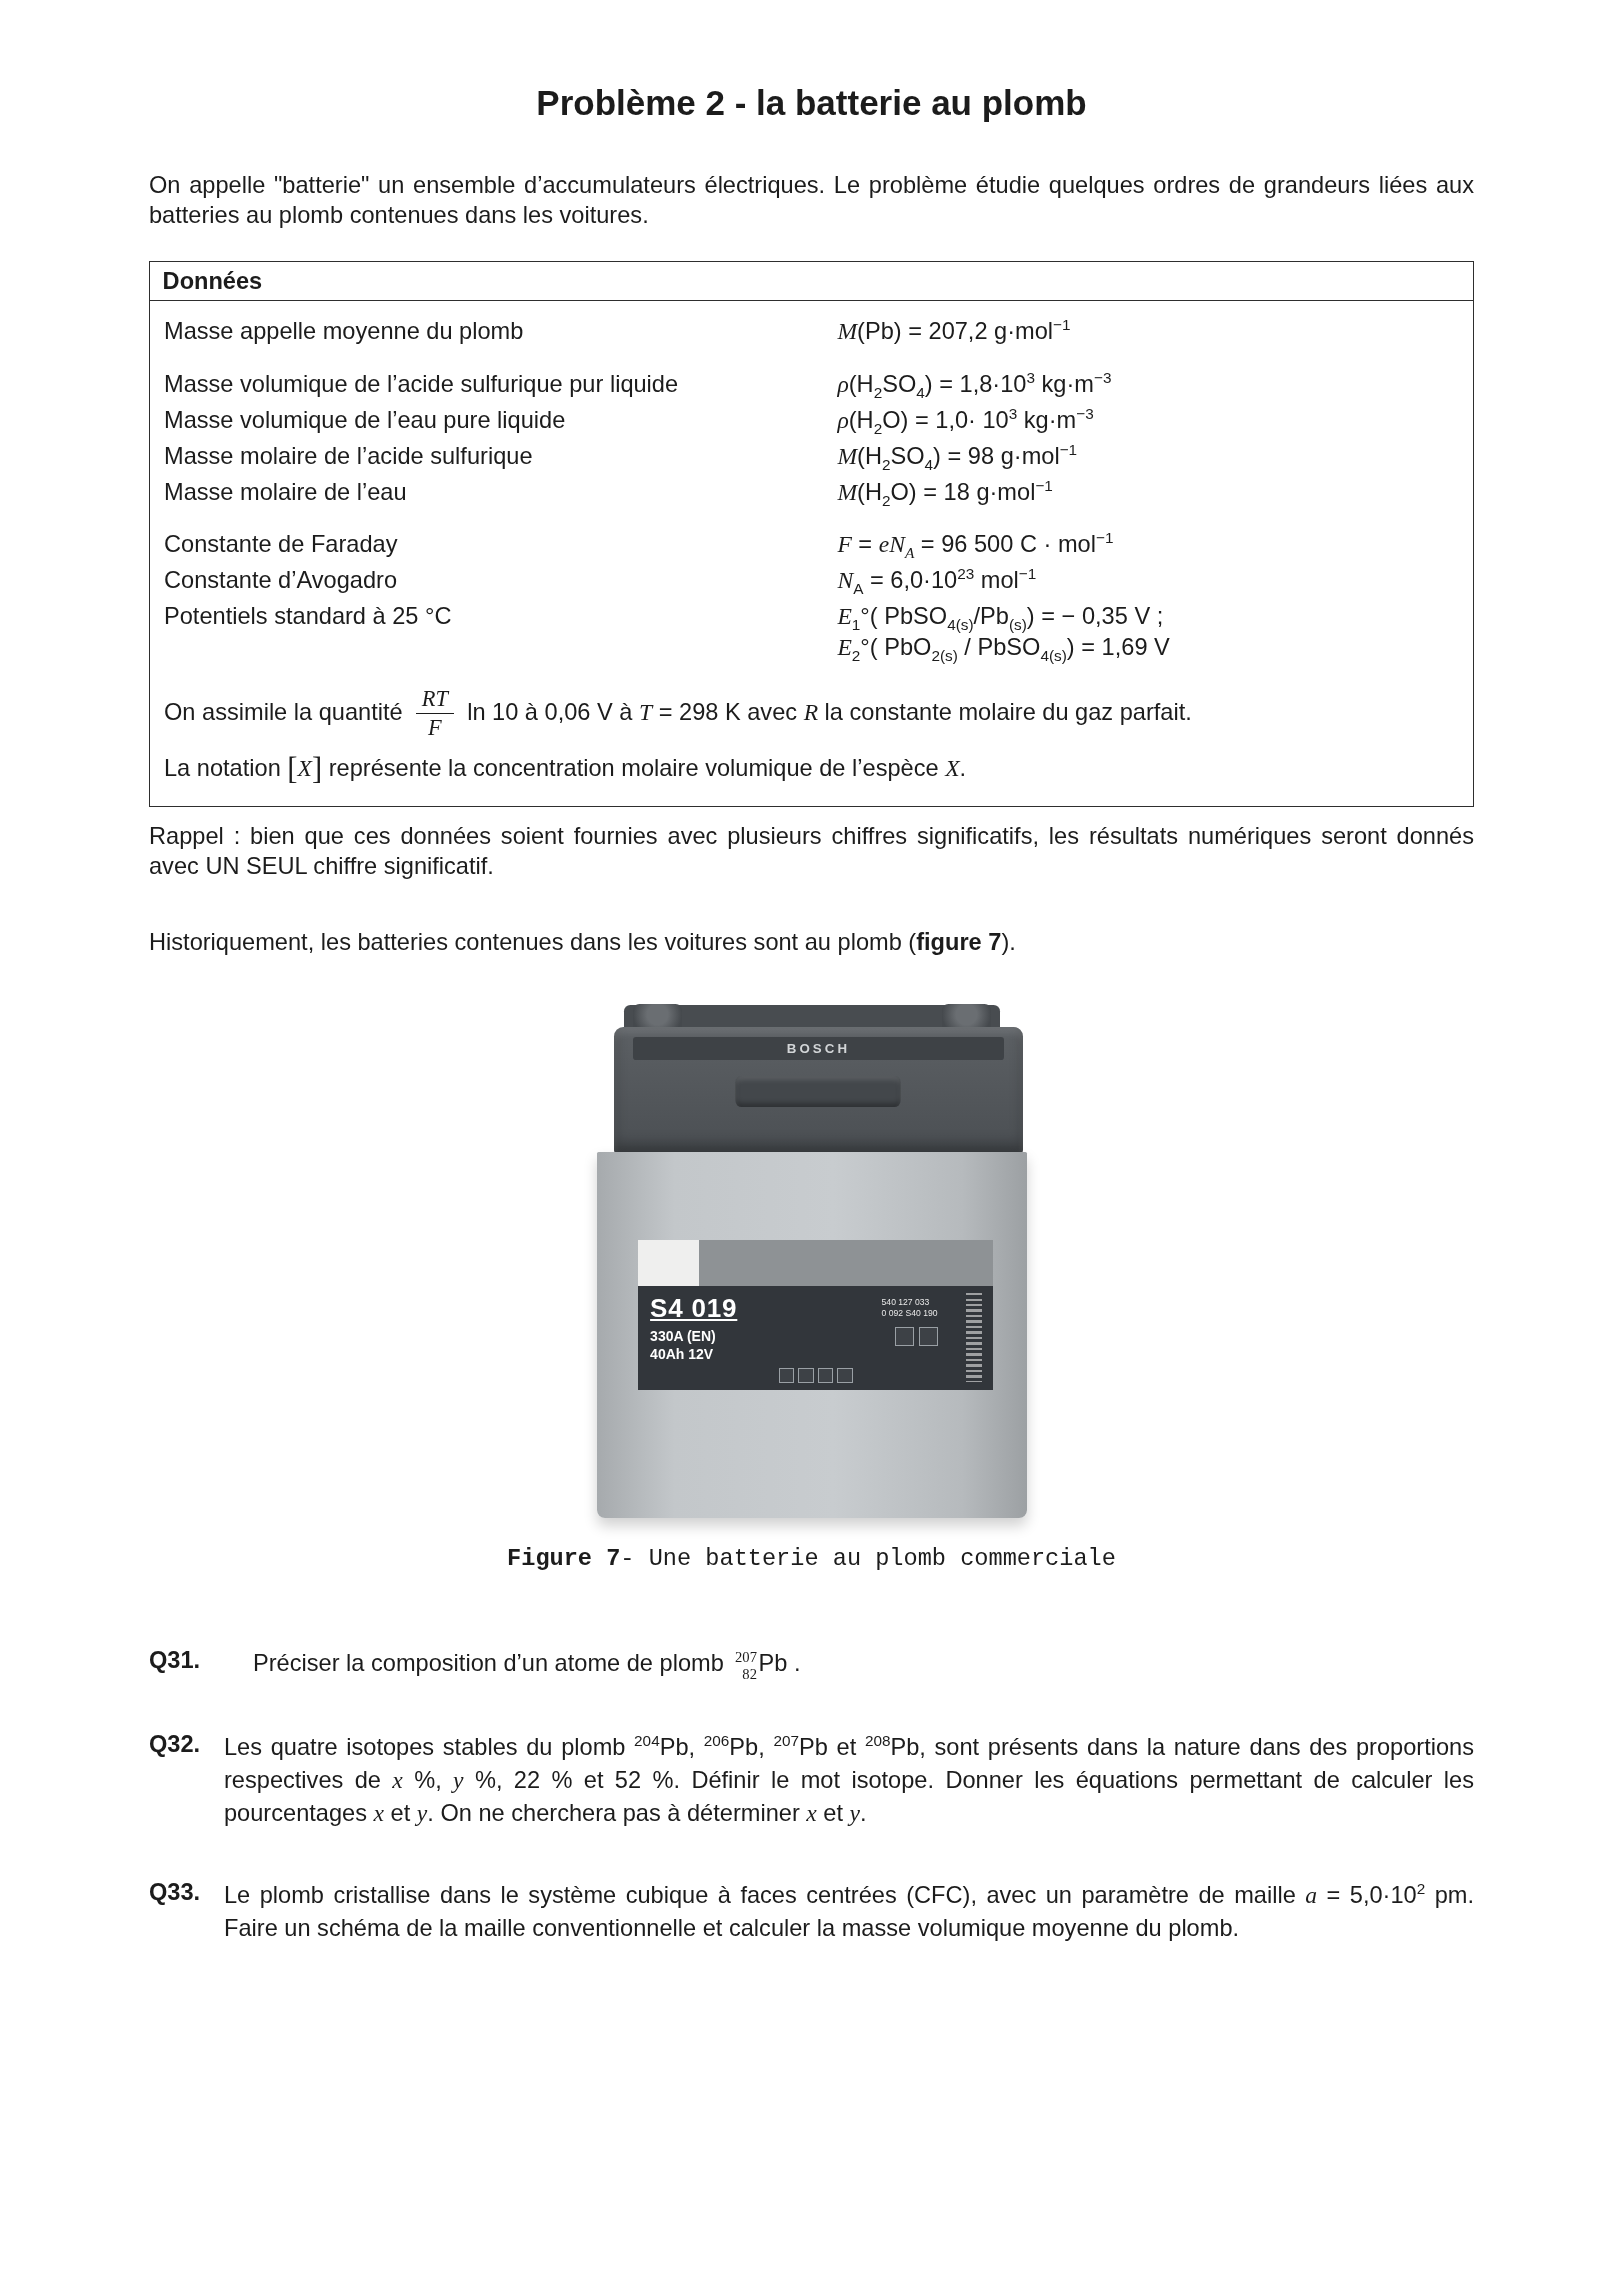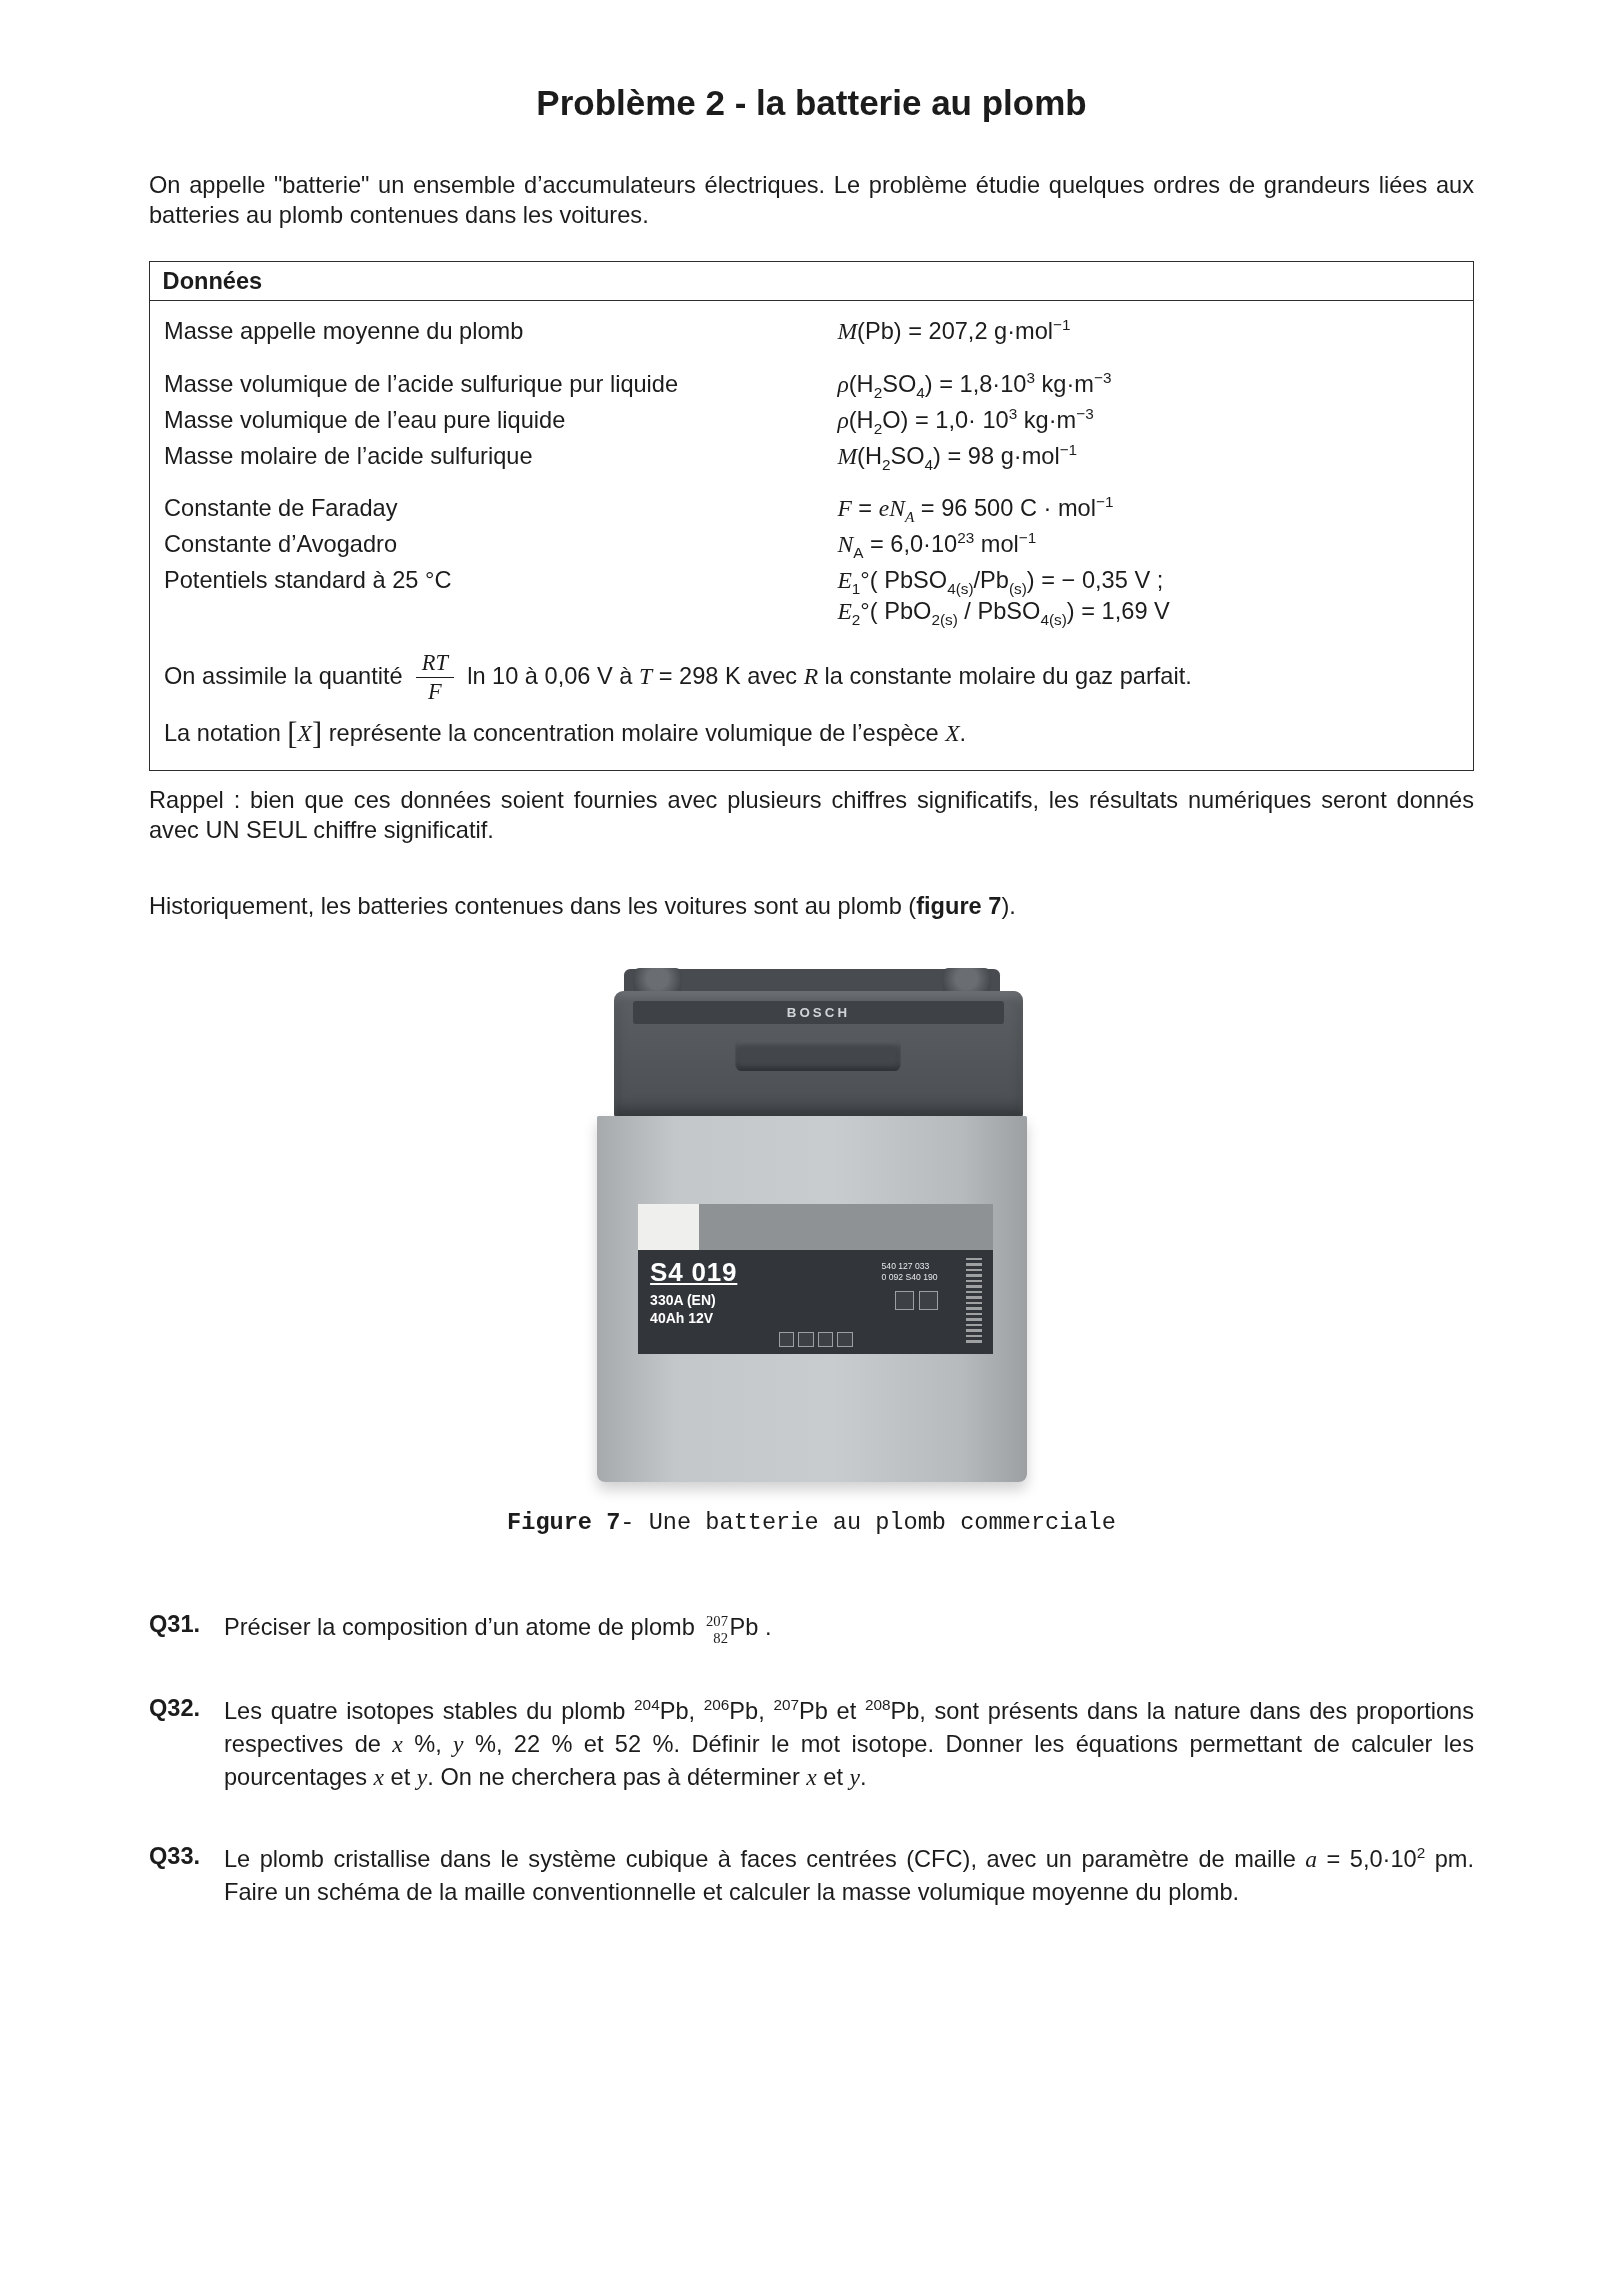--- a/index.html
+++ b/index.html
@@ -77,21 +77,21 @@
   .icon-cols { position:absolute; top:41px; right:55px; display:flex; gap:4.7px; }
   .icon-sq { width:19px; height:19px; border:0.8px solid #9aa0a5; background:#3d4146; }
   .side-bar { position:absolute; top:7.9px; right:11px; bottom:7.9px; width:15.7px;
       background:repeating-linear-gradient(#d9d9d9 0 2.4px, #32363b 2.4px 5.5px); opacity:.65; }
   .icons-bottom { position:absolute; bottom:6.3px; left:141px; display:flex; gap:3.9px; }
   .icons-bottom .icon-sq { width:15.7px; height:15.7px; }
   .caption { text-align:center; margin-top:27px;font-family:Liberation Mono, monospace; }
 
   
   .question { display:flex; margin-top:49px; }
-  .question:first-child { margin-top:75px; }
+  .question:first-child { margin-top:75px;gap:29px; }
   .qnum { flex:0 0 75px; font-weight:bold; }
   .qtext { flex:1; text-align:justify; line-height:1.4; }
   .nuclide { display:inline-block; text-align:right; font-size:0.62em; line-height:1.12;
       vertical-align:-0.55em; margin:0 1.6px 0 4.7px; font-family:"Liberation Serif", serif; }
   .nuclide span { display:block; }
 
   .footer { position:absolute; bottom:44px; left:0; width:100%;
       text-align:center; font-weight:bold; }
 </style>
 </head>
@@ -116,20 +116,24 @@
               <td class="lbl">Masse volumique de l’acide sulfurique pur liquide</td>
               <td class="val"><i>ρ</i>(H<sub>2</sub>SO<sub>4</sub>) = 1,8·10<sup>3</sup> kg·m<sup>−3</sup></td>
             </tr>
             <tr>
               <td class="lbl">Masse volumique de l’eau pure liquide</td>
               <td class="val"><i>ρ</i>(H<sub>2</sub>O) = 1,0· 10<sup>3</sup> kg·m<sup>−3</sup></td>
             </tr>
             <tr>
               <td class="lbl">Masse molaire de l’acide sulfurique</td>
               <td class="val"><i>M</i>(H<sub>2</sub>SO<sub>4</sub>) = 98 g·mol<sup>−1</sup></td>
+            </tr>
+            <tr>
+              <td class="lbl">Masse molaire de l’eau</td>
+              <td class="val"><i>M</i>(H<sub>2</sub>O) = 18 g·mol<sup>−1</sup></td>
             </tr>
             <tr class="gap-top">
               <td class="lbl">Constante de Faraday</td>
               <td class="val"><i>F</i> = <i>eN<sub>A</sub></i> = 96&nbsp;500 C · mol<sup>−1</sup></td>
             </tr>
             <tr>
               <td class="lbl">Constante d’Avogadro</td>
               <td class="val"><i>N</i><sub>A</sub> = 6,0·10<sup>23</sup> mol<sup>−1</sup></td>
             </tr>
             <tr>

